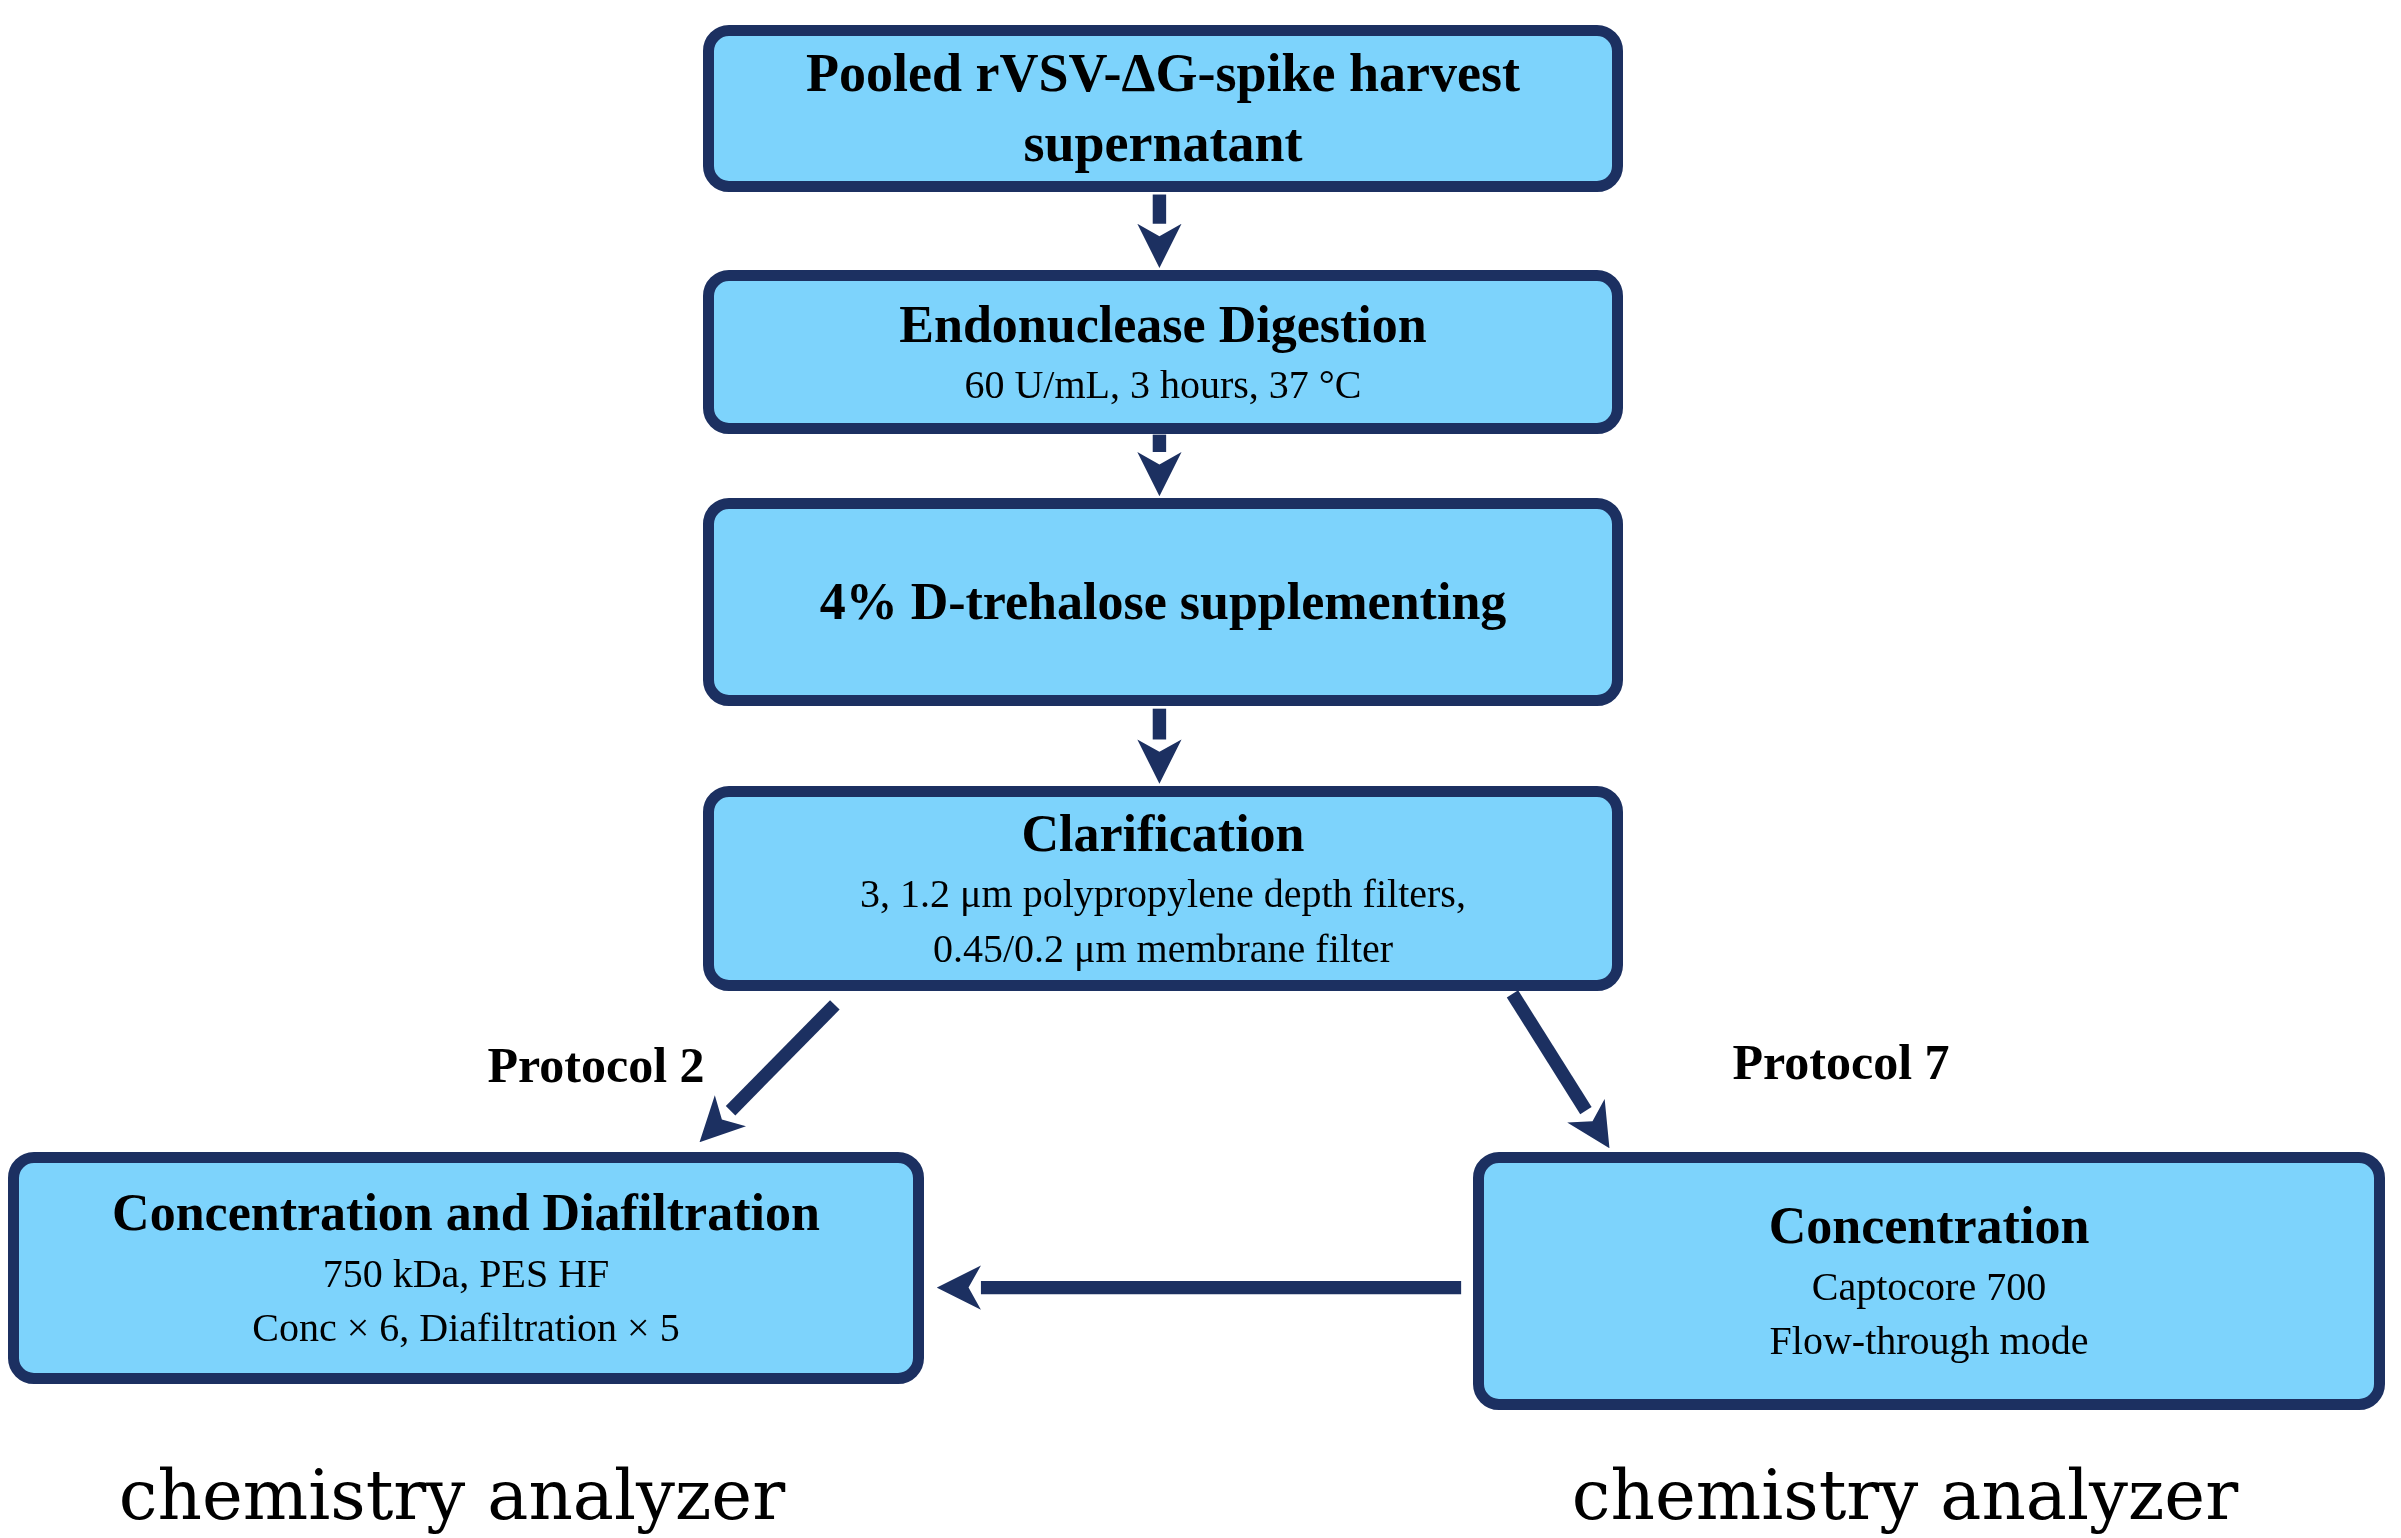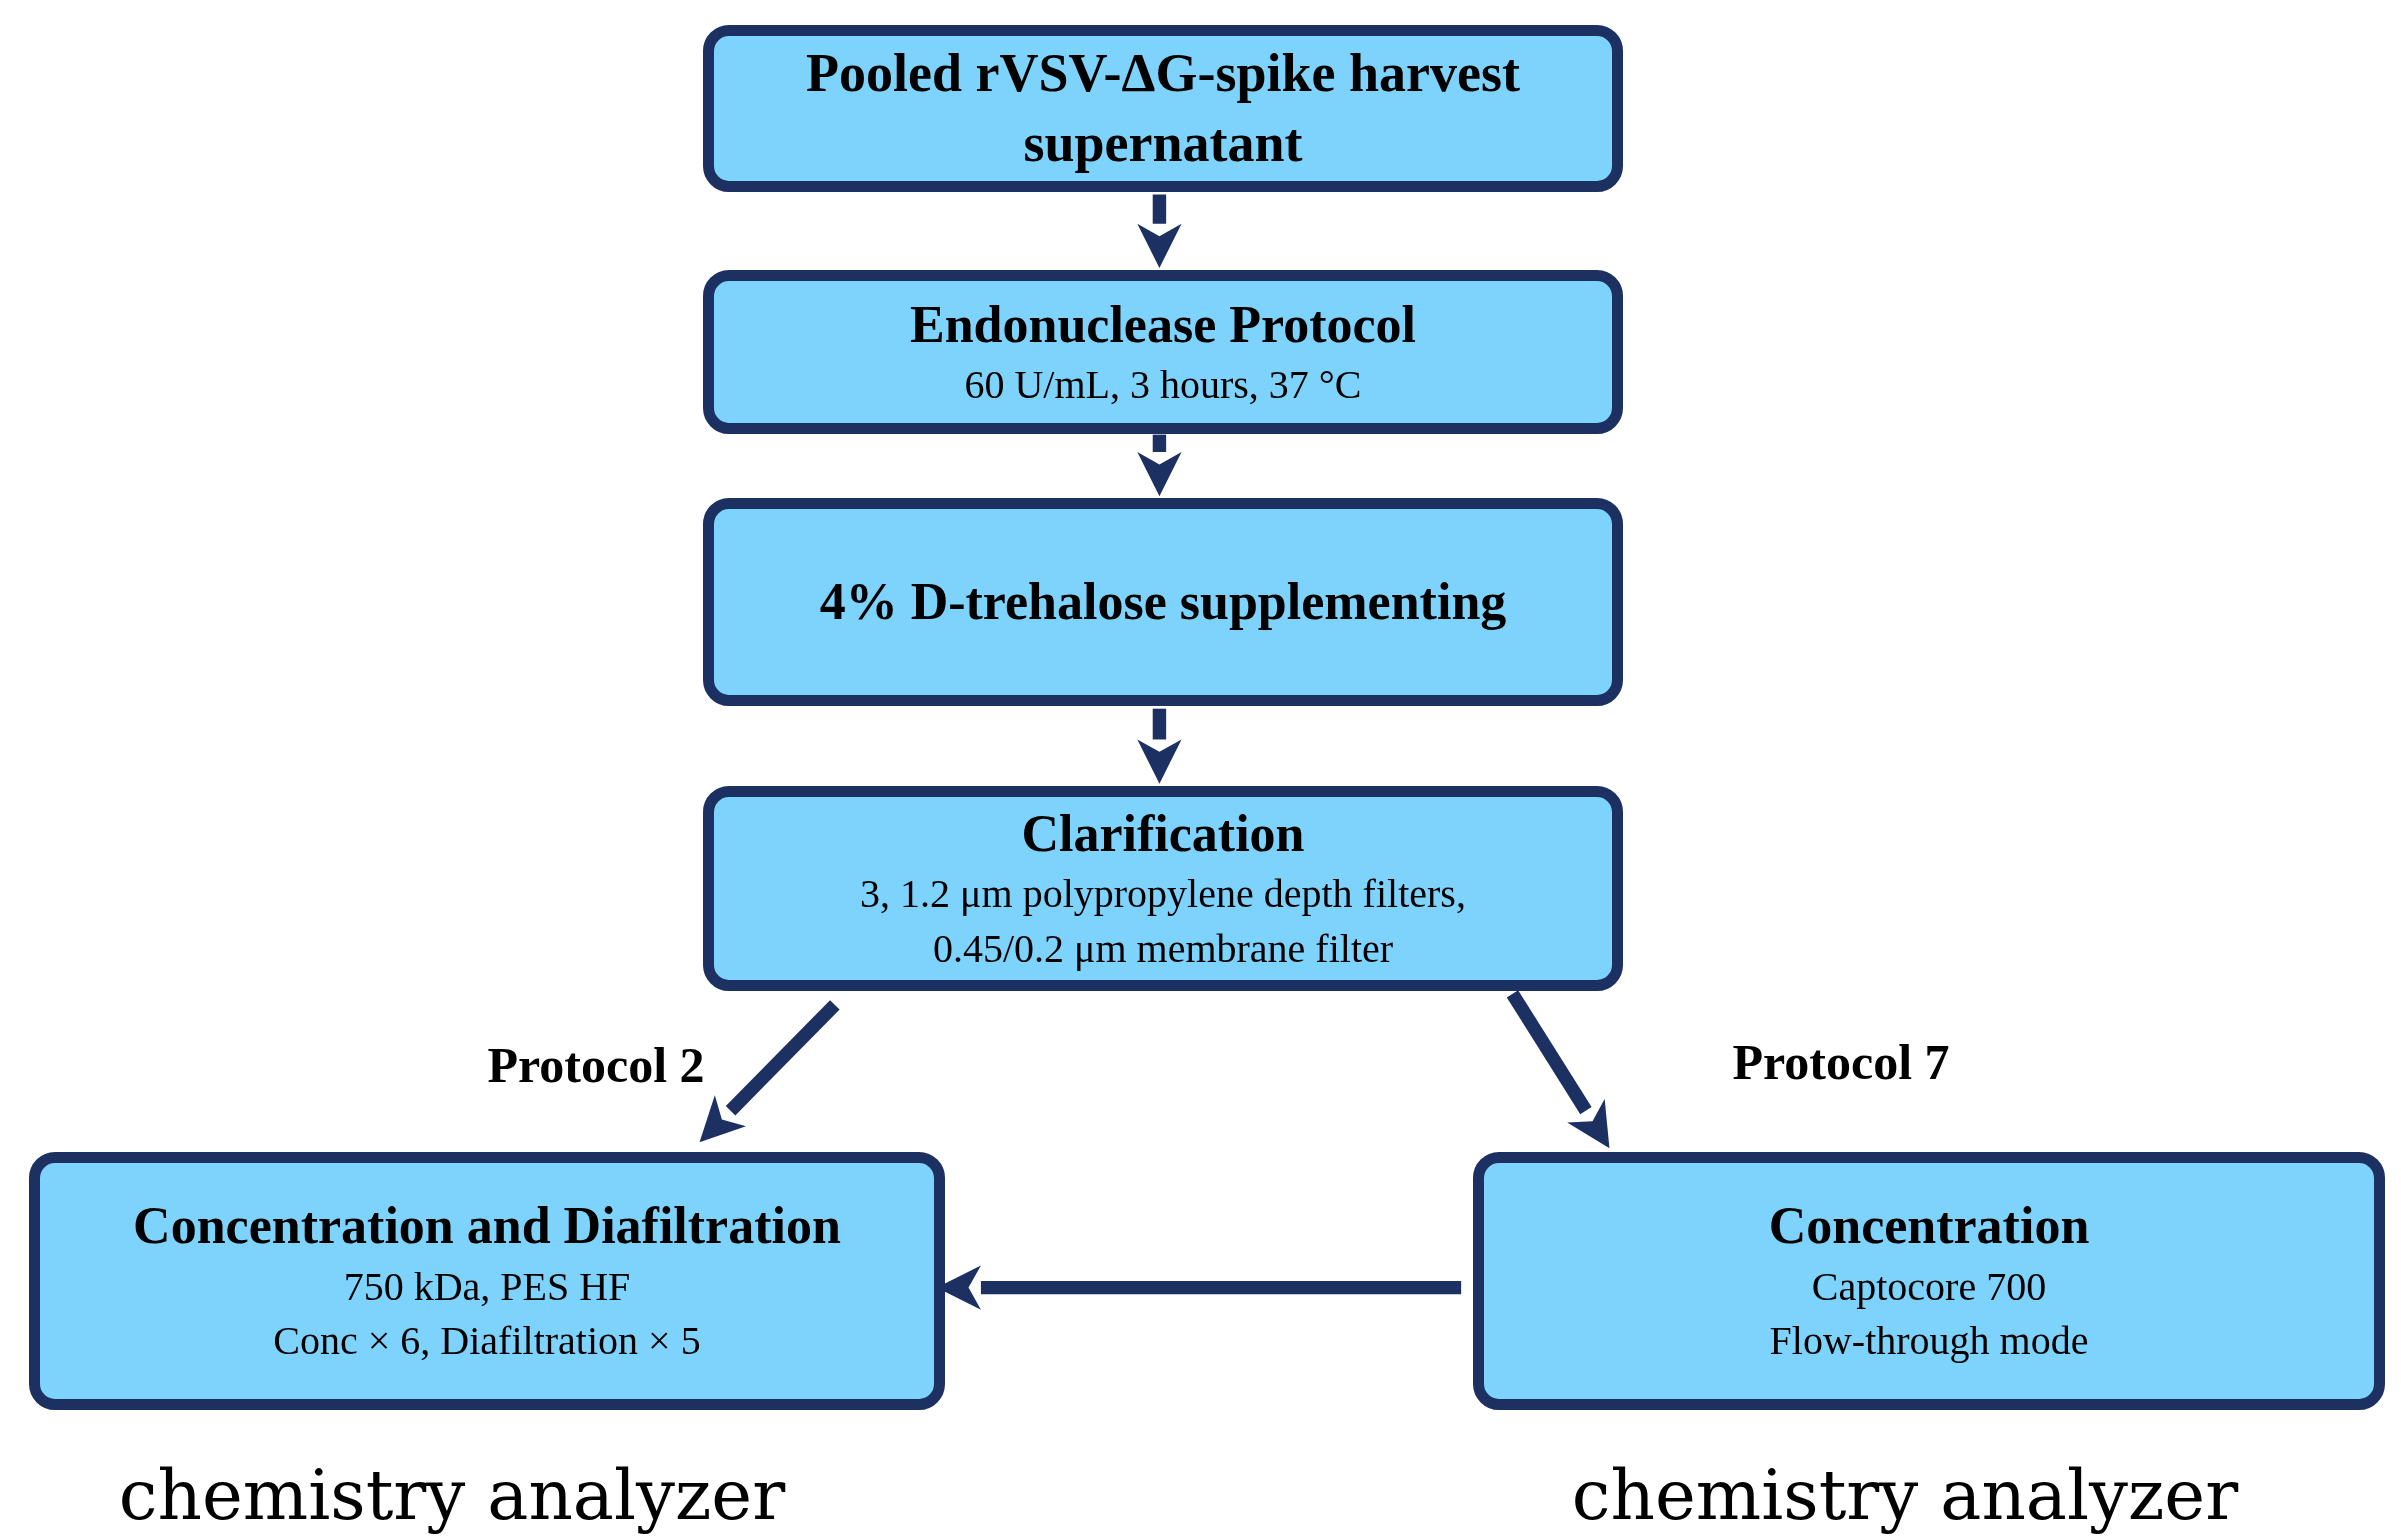--- a/index.html
+++ b/index.html
@@ -37,21 +37,21 @@
     line-height: 1.36;
     white-space: nowrap;
   }
   
   #box-harvest        { left: 703px;  top: 25px;   width: 920px; height: 167px; }
   #box-harvest .title { font-size: 54px; }
   #box-endonuclease   { left: 703px;  top: 270px;  width: 920px; height: 164px; }
   #box-trehalose      { left: 703px;  top: 498px;  width: 920px; height: 208px; }
   #box-clarification  { left: 703px;  top: 786px;  width: 920px; height: 205px; }
   
-  #box-concentration  { left: 29px;   top: 1152px; width: 916px; height: 258px; font-family: Liberation Serif, serif; }
+  #box-concentration  { left: 8px;   top: 1152px; width: 916px; height: 232px; font-family: Liberation Serif, serif; }
   #box-chromatography { left: 1473px; top: 1152px; width: 912px; height: 258px; }
 
   .branch-label {
     position: absolute;
     transform: translate(-50%, -50%);
     font-weight: bold;
     font-size: 50px;
     white-space: nowrap;
   }
   #label-protocol2 { left: 596px;  top: 1065px; }
@@ -95,21 +95,21 @@
     <line x1="1915" y1="1258" x2="2008" y2="1406" marker-end="url(#head)"></line>
     <line x1="1850" y1="1630" x2="1242" y2="1630" marker-end="url(#head)"></line>
   </svg>
 
   <div class="node" id="box-harvest">
     <div class="title">Pooled rVSV-ΔG-spike harvest</div>
     <div class="title">supernatant</div>
   </div>
 
   <div class="node" id="box-endonuclease">
-    <div class="title">Endonuclease Protocol</div>
+    <div class="title">Endonuclease Digestion</div>
     <div class="detail">60 U/mL, 3 hours, 37 °C</div>
   </div>
 
   <div class="node" id="box-trehalose">
     <div class="title">4% D-trehalose supplementing</div>
   </div>
 
   <div class="node" id="box-clarification">
     <div class="title">Clarification</div>
     <div class="detail">3, 1.2 μm polypropylene depth filters,</div>

